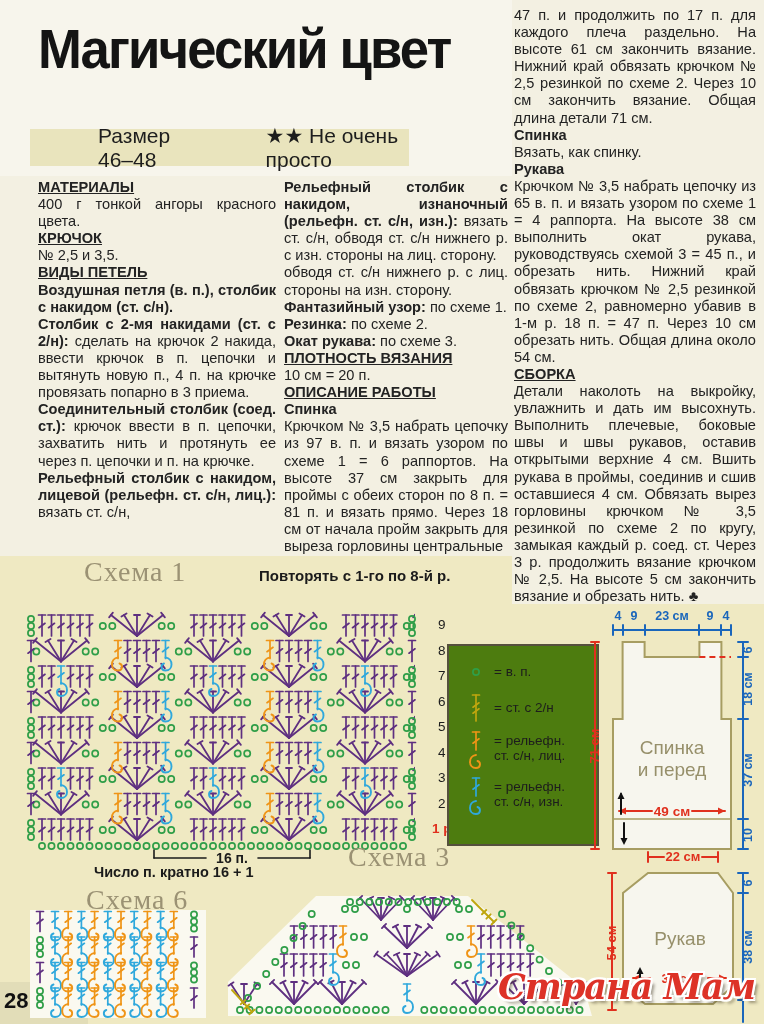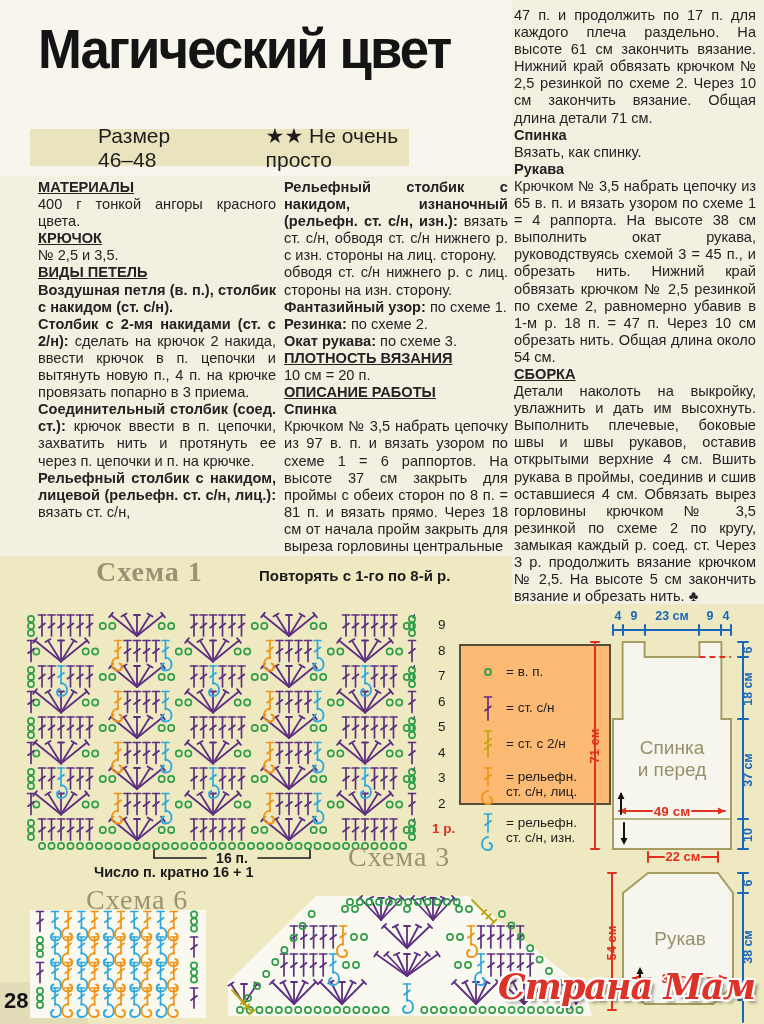--- a/index.html
+++ b/index.html
@@ -23,34 +23,34 @@
   .col-left{left:38px;top:179px;width:238px;}
   .col-mid{left:284px;top:179px;width:224px;}
   .col-right{left:514px;top:7px;width:242px;}
   .p-para{text-align:justify;}
   .p-heading{font-weight:bold;text-decoration:underline;}
   .p-subheading{font-weight:bold;}
   .b{font-weight:bold;}
 
   .schema-title{position:absolute;font-family:"Liberation Serif",serif;font-size:28px;
                 color:#9b9274;letter-spacing:1px;}
-  #s1-title{left:96px;top:556px;font-weight:bold;}
+  #s1-title{left:84px;top:556px;}
   #s2-title{left:86px;top:884px;}
   #s3-title{left:348px;top:841px;}
   #s1-note{position:absolute;left:243px;top:567px;font-size:15px;font-weight:bold;color:#1b1b1b;margin-left:16px;}
   #s1-note2{position:absolute;left:94px;top:864px;font-size:14.5px;font-weight:bold;color:#1b1b1b;}
 
   svg{position:absolute;overflow:visible;}
   #svg-s1{left:26px;top:588px;}
   #svg-s2{left:28px;top:910px;}
   #svg-s3{left:228px;top:870px;}
   #svg-bf{left:588px;top:608px;}
   #svg-sl{left:588px;top:848px;}
 
-  .legend{position:absolute;left:459px;top:644px;width:152px;height:161px;background:#fdba74;
+  .legend{position:absolute;left:447px;top:644px;width:152px;height:202px;background:#4d7c0f;
           border:2px solid #55503c;box-sizing:border-box;padding:8px 0 0 14px;}
   .legend-item{display:flex;align-items:center;margin-bottom:2px;}
   .legend-item svg{position:static;flex:0 0 auto;}
   .legend-label{font-size:13.5px;color:#1d1d1d;line-height:15px;margin-left:5px;}
 
   .pagenum{position:absolute;left:4px;top:988px;font-size:22px;font-weight:bold;color:#111;}
   .watermark{position:absolute;left:498px;top:966px;width:266px;font-family:"DejaVu Serif",serif;
              font-style:italic;font-weight:bold;font-size:35px;letter-spacing:-1px;color:#dd3227;
              white-space:nowrap;
              text-shadow:-2px -2px 0 #fff,2px -2px 0 #fff,-2px 2px 0 #fff,2px 2px 0 #fff,
@@ -1166,28 +1166,20 @@
 
   <div class="legend" id="legend-box">
       <div class="legend-item">
         <svg width="26" height="34">
           <circle cx="13" cy="18" r="3.1" fill="none" stroke="#2f9e48" stroke-width="1.7"></circle>
         </svg>
         <div class="legend-label">= в. п.</div>
       </div>
       <div class="legend-item">
         <svg width="26" height="34">
-          <line x1="13" y1="30" x2="13" y2="7" stroke="#5e2f80" stroke-width="1.7" stroke-linecap="round"></line>
-          <line x1="9.5" y1="7" x2="16.5" y2="7" stroke="#5e2f80" stroke-width="1.7" stroke-linecap="round"></line>
-          <line x1="10" y1="20.7" x2="16" y2="16.3" stroke="#5e2f80" stroke-width="1.7" stroke-linecap="round"></line>
-        </svg>
-        <div class="legend-label">= ст. с/н</div>
-      </div>
-      <div class="legend-item">
-        <svg width="26" height="34">
           <line x1="13" y1="31" x2="13" y2="5" stroke="#bfa60f" stroke-width="1.7" stroke-linecap="round"></line>
           <line x1="9.5" y1="5" x2="16.5" y2="5" stroke="#bfa60f" stroke-width="1.7" stroke-linecap="round"></line>
           <line x1="10" y1="23.2" x2="16" y2="18.8" stroke="#bfa60f" stroke-width="1.7" stroke-linecap="round"></line>
           <line x1="10" y1="17.2" x2="16" y2="12.8" stroke="#bfa60f" stroke-width="1.7" stroke-linecap="round"></line>
         </svg>
         <div class="legend-label">= ст. с 2/н</div>
       </div>
       <div class="legend-item">
         <svg width="26" height="44">
           <line x1="13" y1="24" x2="13" y2="6" stroke="#ef9416" stroke-width="1.7" stroke-linecap="round"></line>

